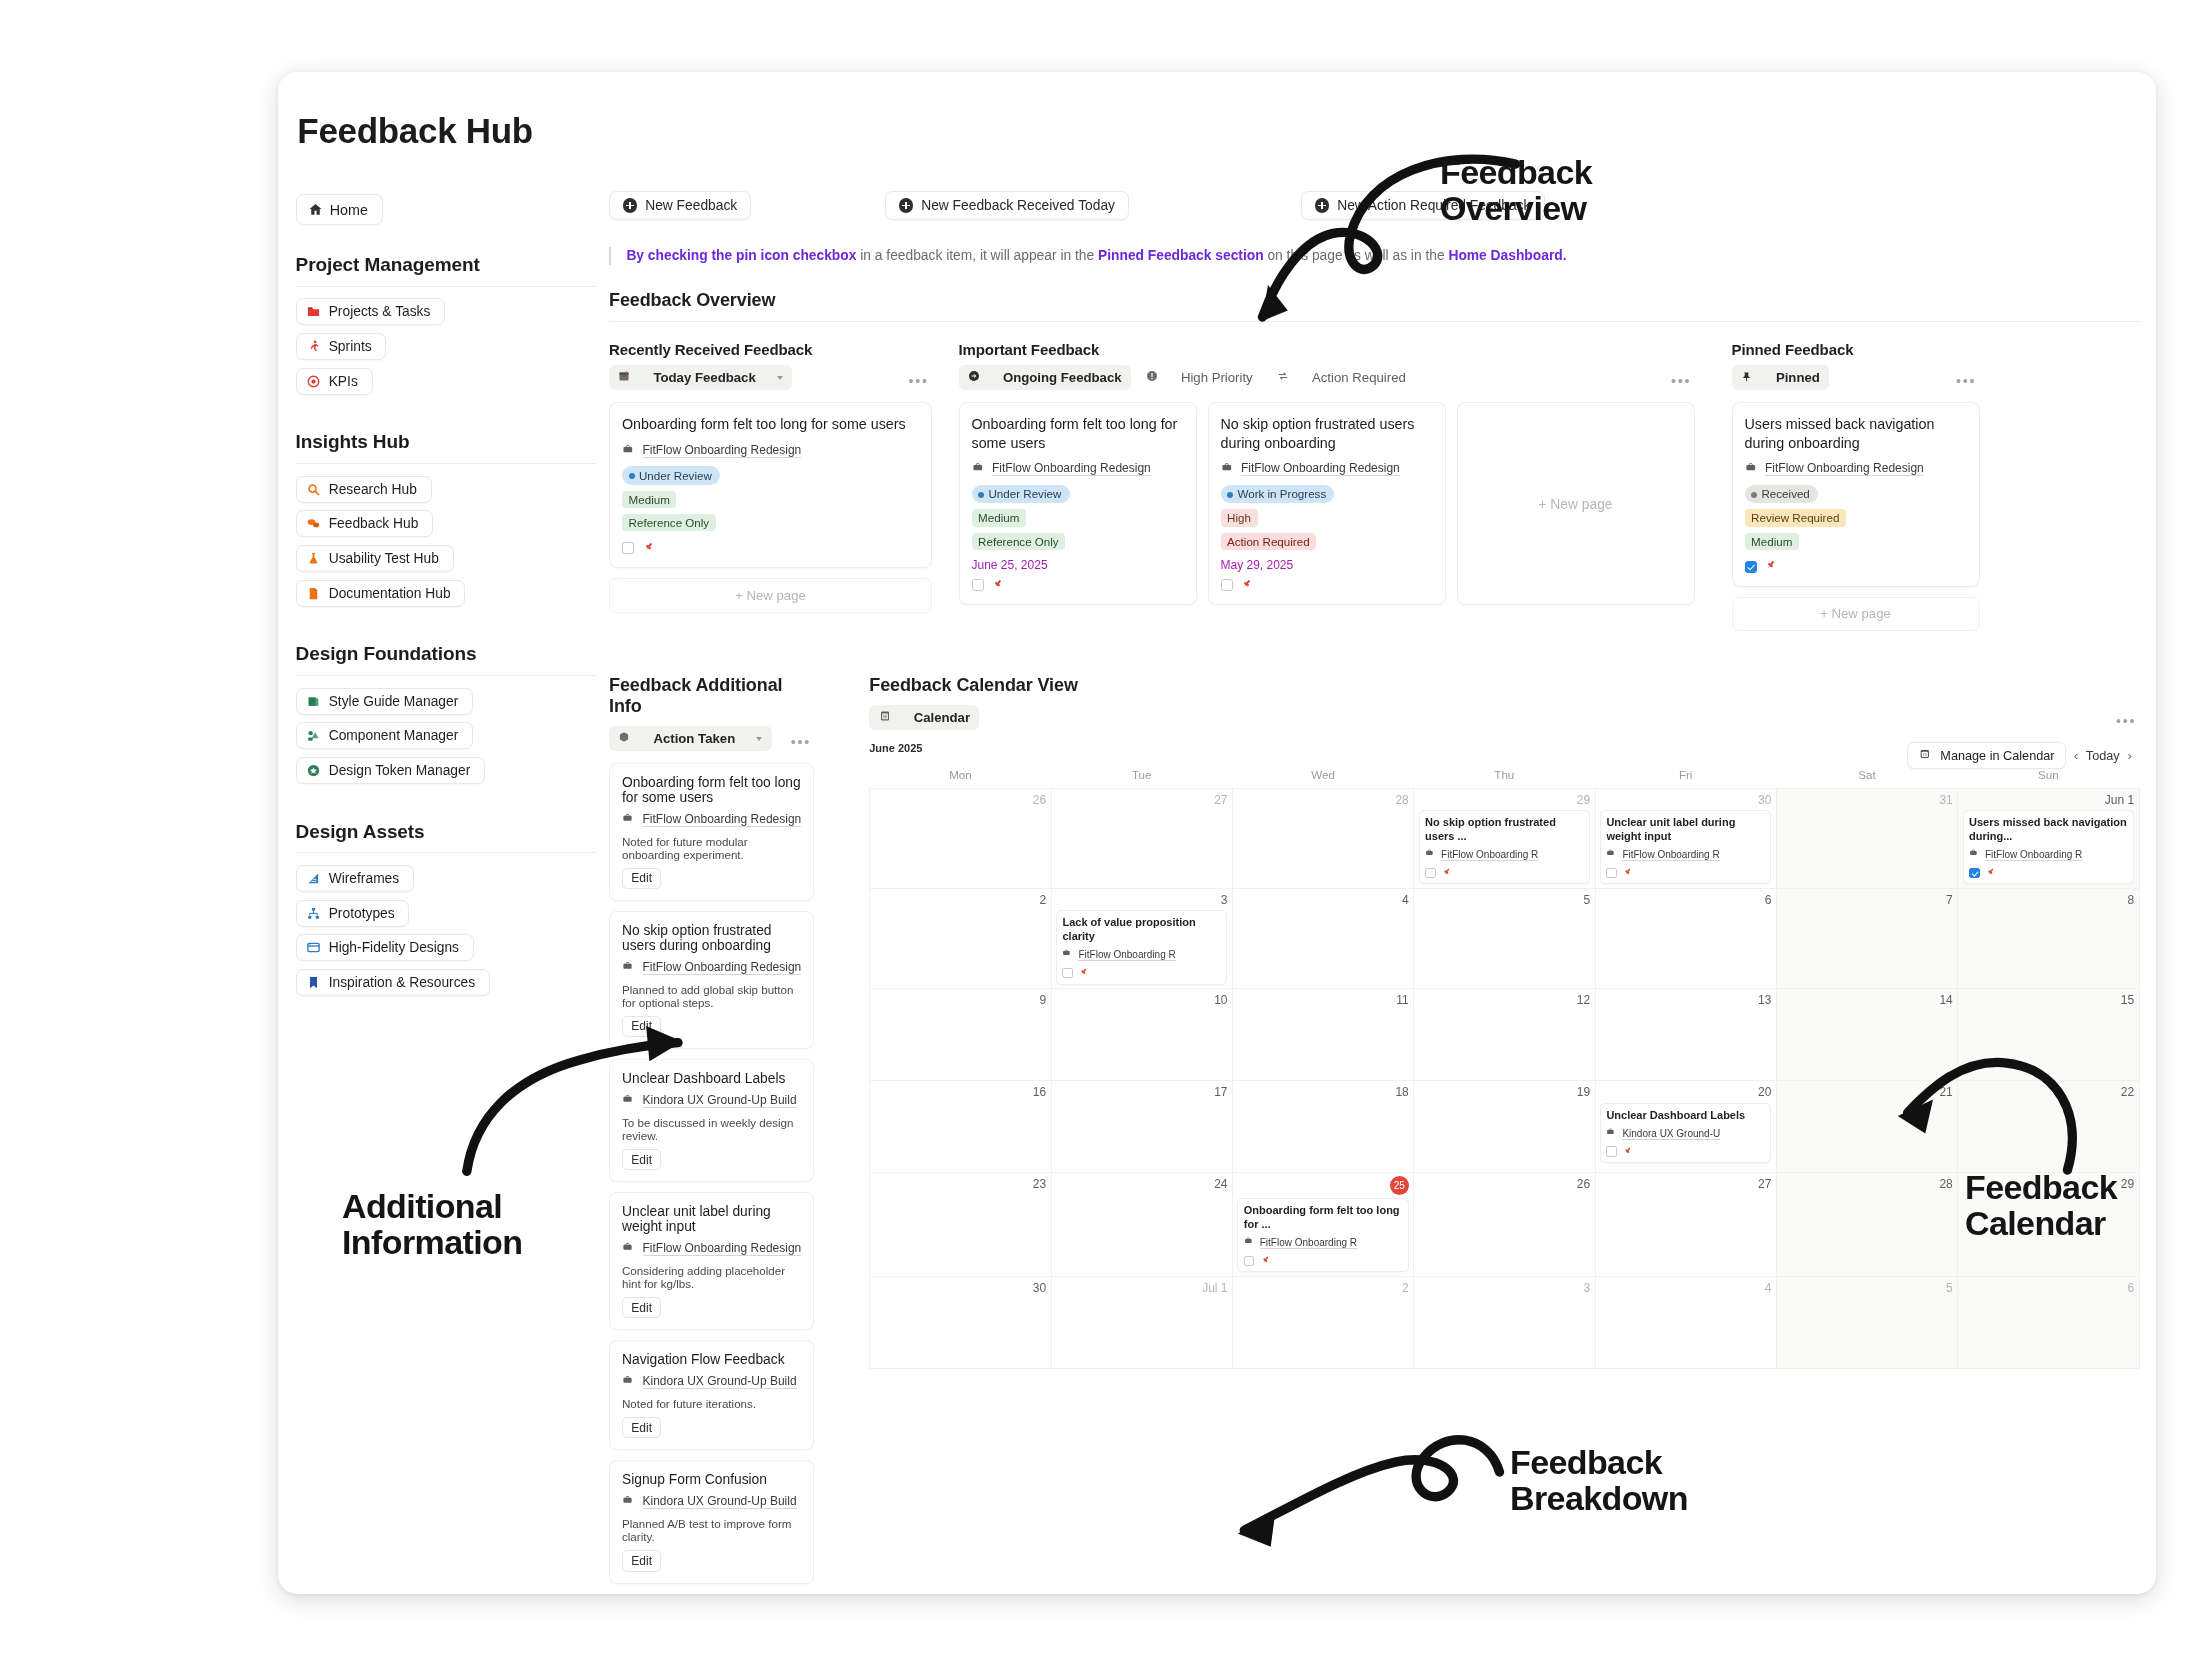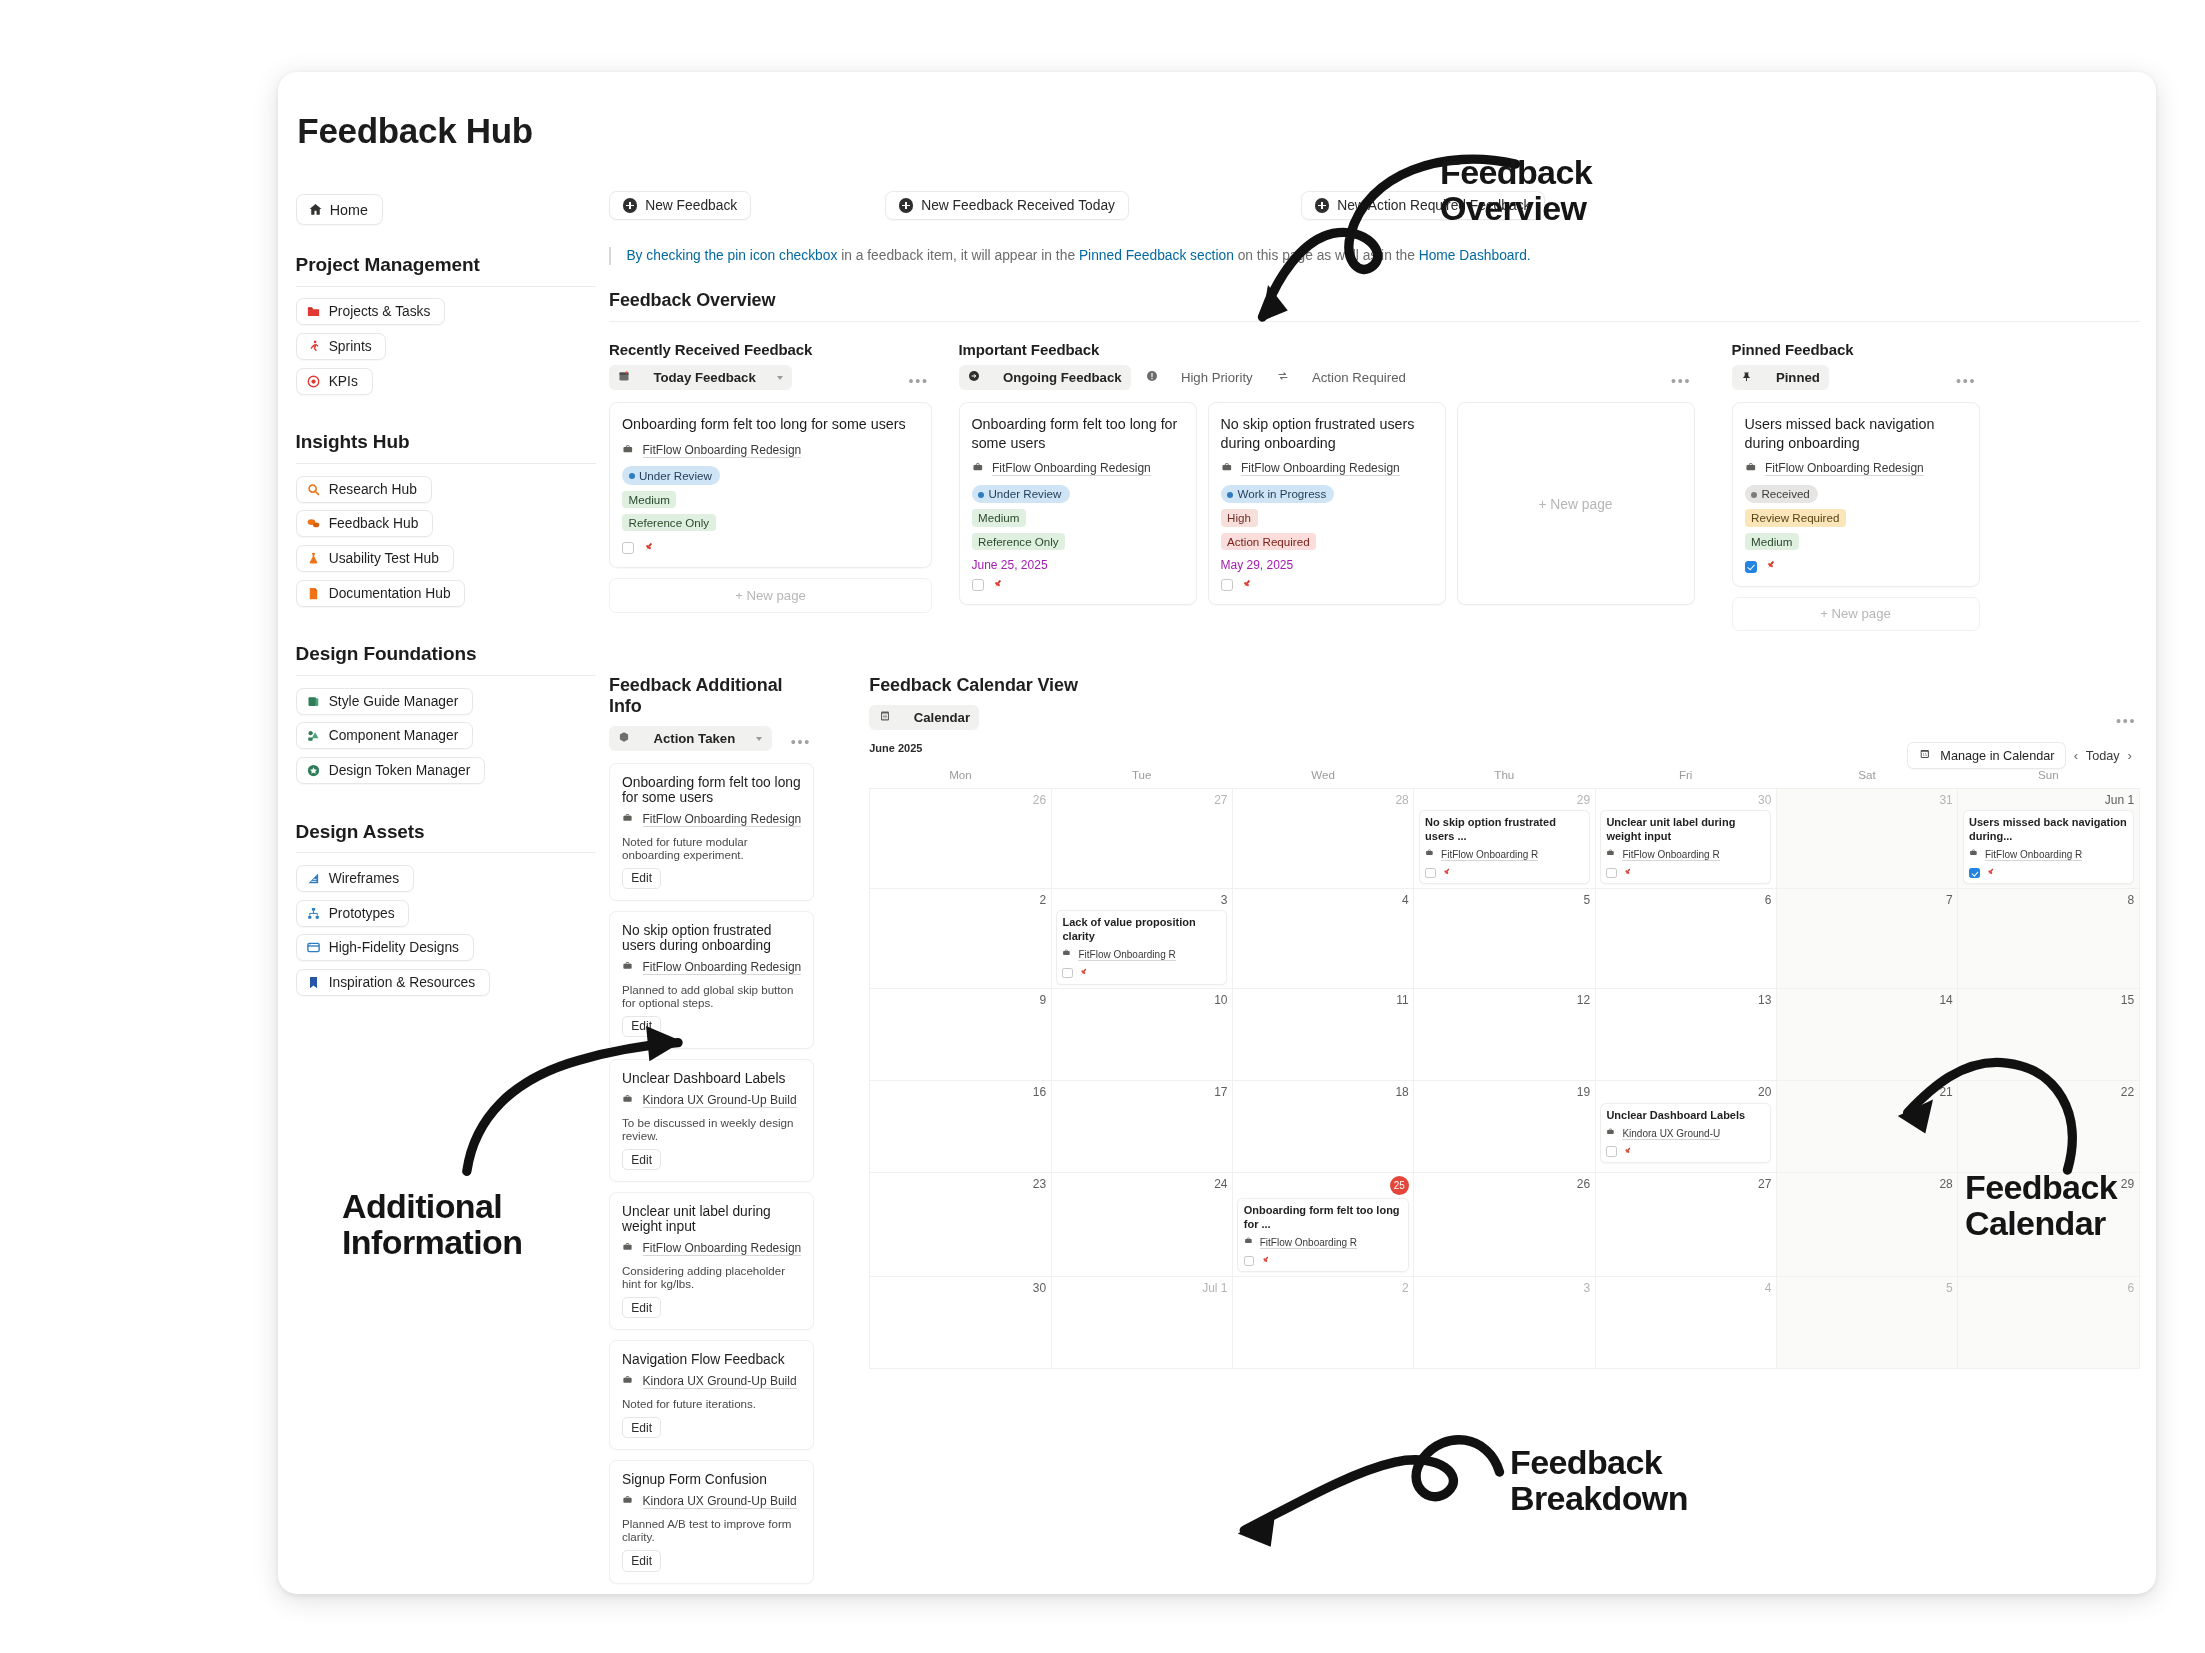--- a/index.html
+++ b/index.html
@@ -106,21 +106,21 @@
   .plus-ic::after { top: 3.3px; bottom: 3.3px; left: 6.3px; width: 1.7px; }
 
   .callout {
     margin-top: 21px;
     border-left: 2.2px solid #d8d8d4;
     padding-left: 15.4px;
     font-size: 13.8px;
     color: #6c6c6c;
     line-height: 1.3;
   }
-  .callout b { color: #0369a1; font-weight: 400; }
+  .callout b { color: #6d28d9; font-weight: 700; }
 
   .block-title {
     margin-top: 25px;
     font-size: 18px; font-weight: 700; letter-spacing: -0.1px;
   }
   .block-rule { height: 0.8px; background: #eeeeec; margin-top: 10px; }
 
   
   .ov-grid {
     position: relative;

